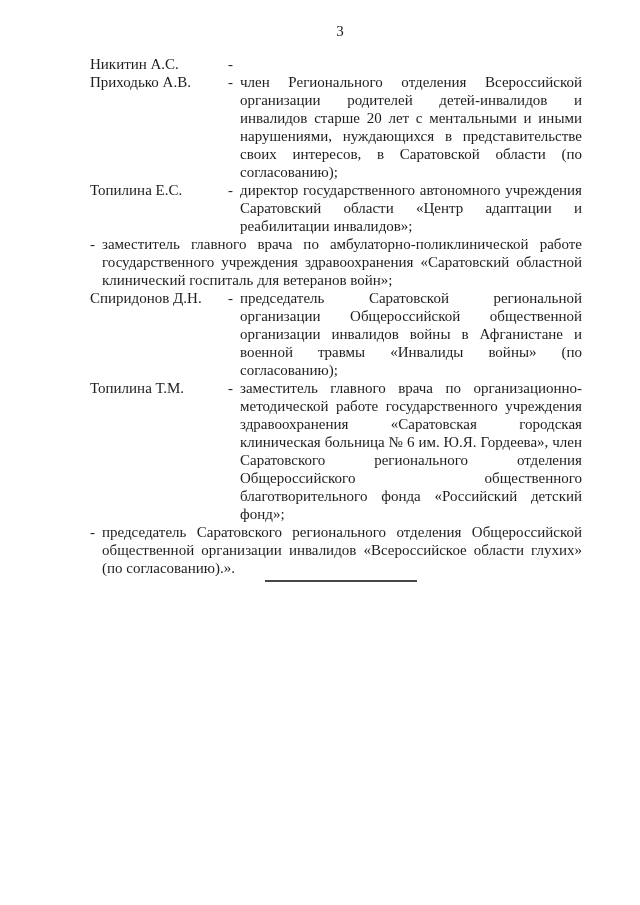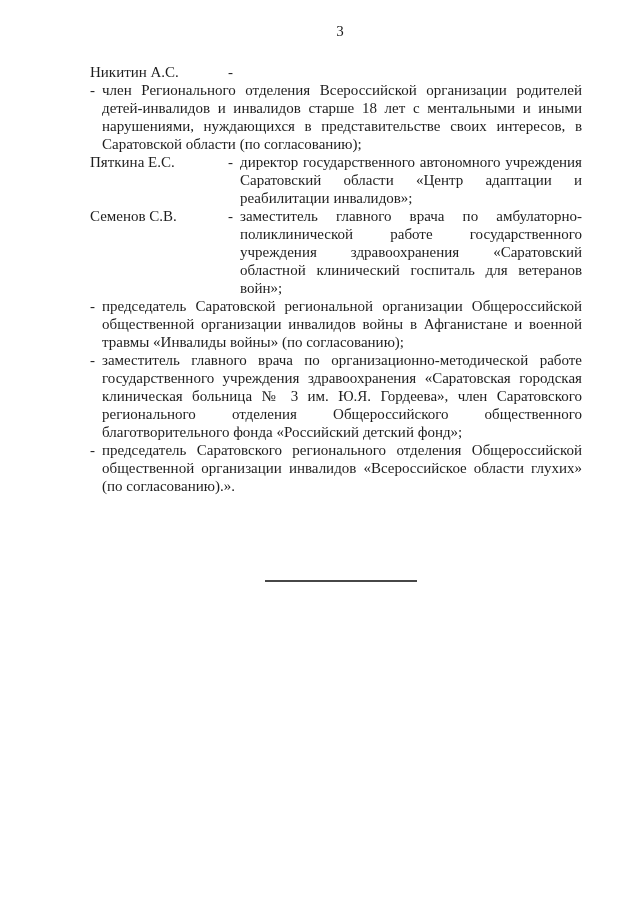--- a/index.html
+++ b/index.html
@@ -20,21 +20,21 @@
     position: absolute;
     top: 22px;
     left: 90px;
     width: 500px;
     text-align: center;
     font-size: 15px;
     line-height: 18px;
   }
   .entries {
     position: absolute;
-    top: 63px;
+    top: 55px;
     left: 90px;
     width: 492px;
     font-size: 15px;
     line-height: 18px;
   }
   .entry {
     display: flex;
     align-items: flex-start;
   }
   .entry-name {
@@ -71,53 +71,55 @@
 
   <div class="entries" id="entries">
     <div class="entry">
       <div class="entry-name">Никитин А.С.</div>
       <div class="entry-role">
         <span class="dash-marker">-</span>
       </div>
     </div>
 
     <div class="entry">
+      <div class="entry-name">Приходько А.В.</div>
       <div class="entry-role">
         <span class="dash-marker">-</span>
-        <span class="role-text">член Регионального отделения Всероссийской организации родителей детей-инвалидов и инвалидов старше 18 лет с ментальными и иными нарушениями, нуждающихся в представительстве своих интересов, в Саратовской области (по согласованию);</span>
+        <span class="role-text">член Регионального отделения Всероссийской организации родителей детей-инвалидов и инвалидов старше 20 лет с ментальными и иными нарушениями, нуждающихся в представительстве своих интересов, в Саратовской области (по согласованию);</span>
       </div>
     </div>
 
     <div class="entry">
-      <div class="entry-name">Пяткина Е.С.</div>
+      <div class="entry-name">Топилина Е.С.</div>
       <div class="entry-role">
         <span class="dash-marker">-</span>
         <span class="role-text">директор государственного автономного учреждения Саратовский области «Центр адаптации и реабилитации инвалидов»;</span>
       </div>
     </div>
 
     <div class="entry">
-      <div class="entry-name">Семенов С.В.</div>
       <div class="entry-role">
         <span class="dash-marker">-</span>
         <span class="role-text">заместитель главного врача по амбулаторно-поликлинической работе государственного учреждения здравоохранения «Саратовский областной клинический госпиталь для ветеранов войн»;</span>
       </div>
     </div>
 
     <div class="entry">
+      <div class="entry-name">Спиридонов Д.Н.</div>
       <div class="entry-role">
         <span class="dash-marker">-</span>
         <span class="role-text">председатель Саратовской региональной организации Общероссийской общественной организации инвалидов войны в Афганистане и военной травмы «Инвалиды войны» (по согласованию);</span>
       </div>
     </div>
 
     <div class="entry">
+      <div class="entry-name">Топилина Т.М.</div>
       <div class="entry-role">
         <span class="dash-marker">-</span>
-        <span class="role-text">заместитель главного врача по организационно-методической работе государственного учреждения здравоохранения «Саратовская городская клиническая больница № 3 им. Ю.Я. Гордеева», член Саратовского регионального отделения Общероссийского общественного благотворительного фонда «Российский детский фонд»;</span>
+        <span class="role-text">заместитель главного врача по организационно-методической работе государственного учреждения здравоохранения «Саратовская городская клиническая больница № 6 им. Ю.Я. Гордеева», член Саратовского регионального отделения Общероссийского общественного благотворительного фонда «Российский детский фонд»;</span>
       </div>
     </div>
 
     <div class="entry">
       <div class="entry-role">
         <span class="dash-marker">-</span>
         <span class="role-text">председатель Саратовского регионального отделения Общероссийской общественной организации инвалидов «Всероссийское области глухих» (по согласованию).».</span>
       </div>
     </div>
   </div>

